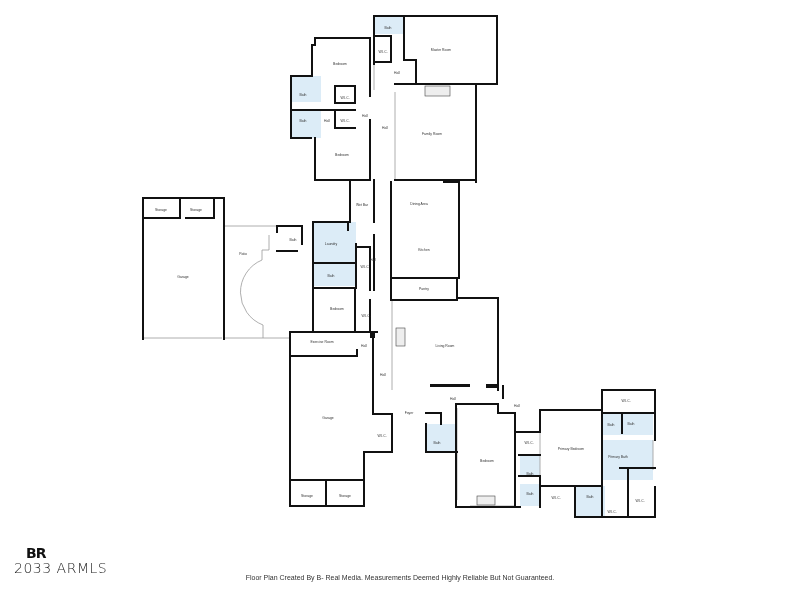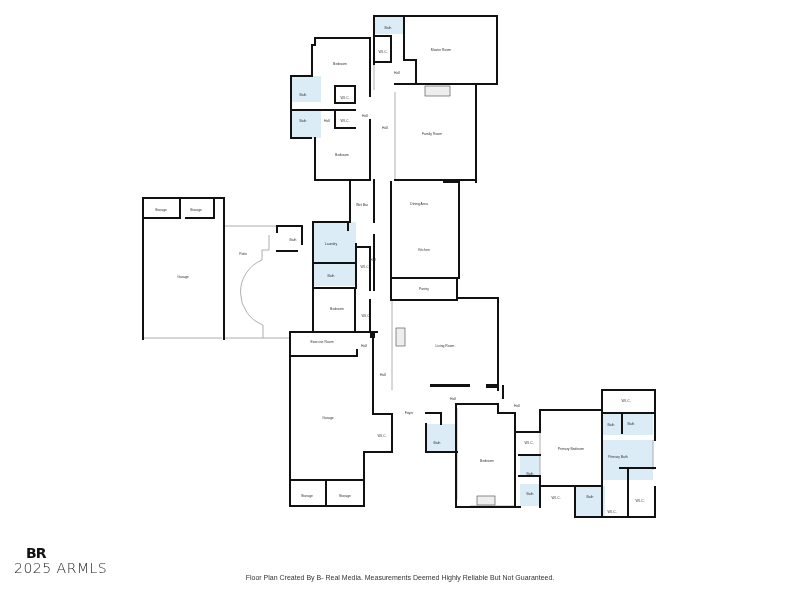--- a/index.html
+++ b/index.html
@@ -199,16 +199,16 @@
     <div class="room-label" style="left: 345px; top: 496px;">Storage</div>
     <div class="room-label" style="left: 530px; top: 494px;">Bath</div>
     <div class="room-label" style="left: 556px; top: 498px;">W.I.C.</div>
     <div class="room-label" style="left: 590px; top: 497px;">Bath</div>
     <div class="room-label" style="left: 640px; top: 501px;">W.I.C.</div>
     <div class="room-label" style="left: 612px; top: 512px;">W.I.C.</div>
   </div>
 
 <div class="logo">
   <div class="logo-mark">BR</div>
-  <div class="logo-text">2025 ARMLS</div>
+  <div class="logo-text">2033 ARMLS</div>
 </div>
 
 <div class="disclaimer">Floor Plan Created By B- Real Media. Measurements Deemed Highly Reliable But Not Guaranteed.</div>
 
 </body></html>

